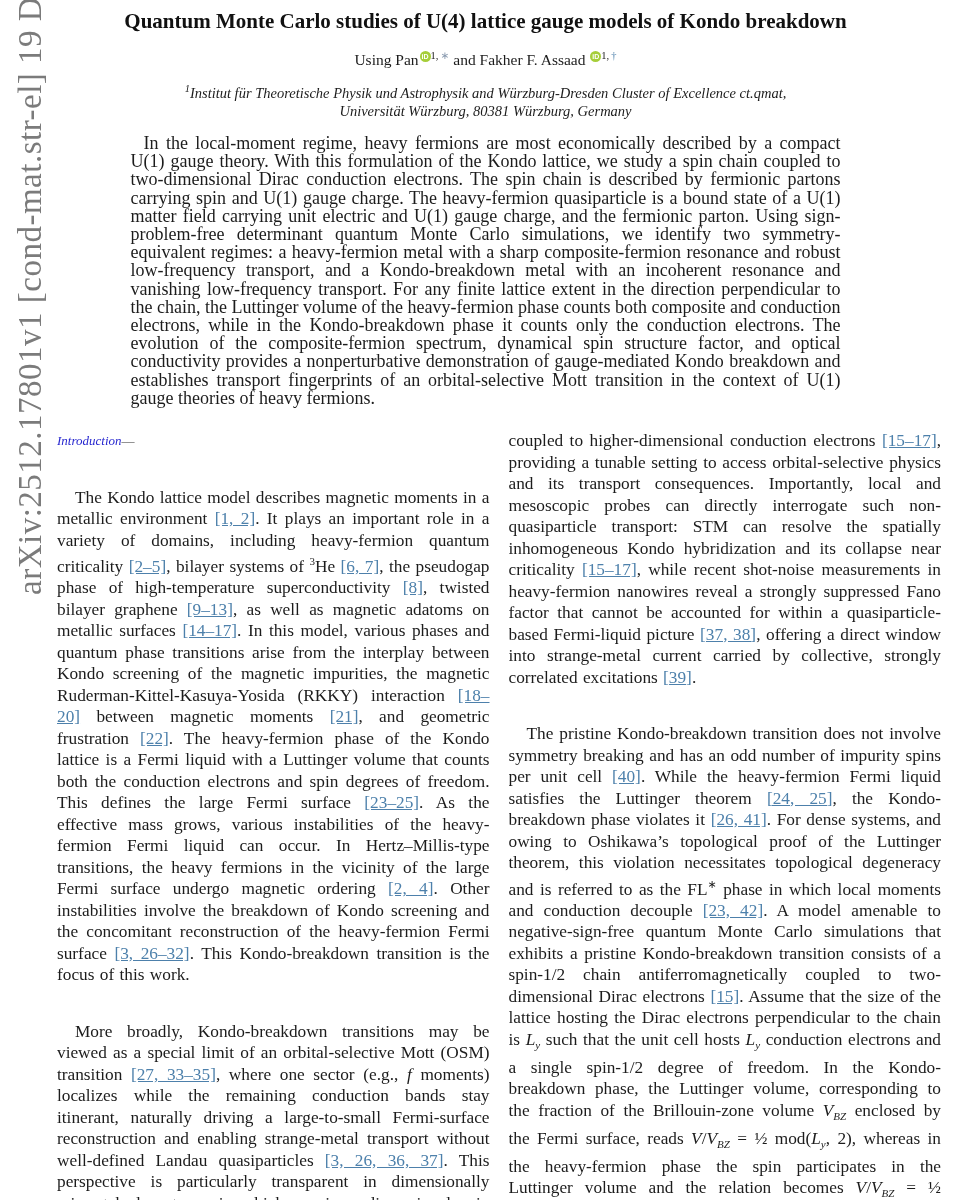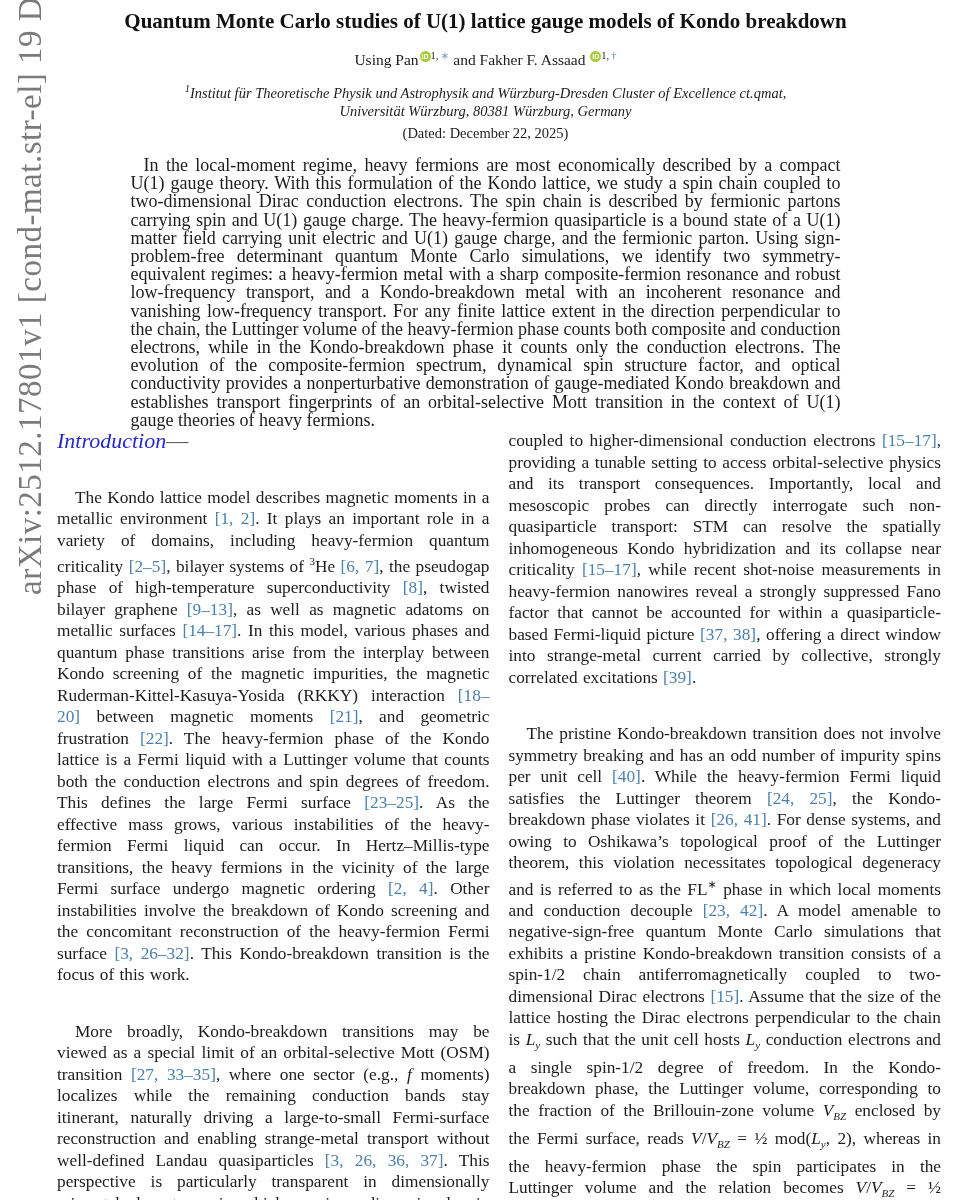--- a/index.html
+++ b/index.html
@@ -42,54 +42,53 @@
     width:710px;margin:14px auto 0;
     font-size:18px;line-height:18.2px;
     text-align:justify;text-indent:13px;
   }
   
   .columns{
     position:absolute;top:430px;left:57px;width:884px;bottom:0;
     display:flex;gap:19px;overflow:hidden;
   }
   .col{flex:1 1 0;overflow:hidden;font-size:17.3px;line-height:21.5px;text-align:justify;word-spacing:1px;}
-  .section-head{margin:0 0 12px 0;font-size:22px;}
+  .section-head{margin:0 0 12px 0;font-size:13px;}
   .sec-label{font-style:italic;color:#2727cf;}
   .sec-dash{color:#555;}
   .col p{margin:0 0 10px 0;}
   .col p.indent{text-indent:18px;margin-top:35px;}
   .col p.noindent{text-indent:0;}
-  .cite{color:#4d80ab;}
+  .cite{color:#4d80ab;text-decoration:underline;}
   .mvar{font-style:italic;}
   sub{font-size:11px;}
   .col sup{font-size:11px;}
 </style>
 </head>
 <body>
 
 <div class="page">
 
   <div class="watermark-anchor">
     <span class="watermark">arXiv:2512.17801v1  [cond-mat.str-el]  19 Dec 2025</span>
   </div>
 
   <header>
-    <h1>Quantum Monte Carlo studies of U(1) lattice gauge models of Kondo breakdown</h1>
+    <h1>Quantum Monte Carlo studies of U(4) lattice gauge models of Kondo breakdown</h1>
 
     <div class="authors">
       <span>Using Pan</span><span class="orcid-icon">iD</span><sup><span>1, </span><span class="fn-star">∗</span></sup>
       <span>and Fakher F. Assaad </span><span class="orcid-icon">iD</span><sup><span>1, </span><span class="fn-dagger">†</span></sup>
     </div>
 
     <div class="affiliation">
       <sup>1</sup><span>Institut für Theoretische Physik und Astrophysik and Würzburg-Dresden Cluster of Excellence ct.qmat,</span><br>
       <span>Universität Würzburg, 80381 Würzburg, Germany</span>
     </div>
 
-    <div class="date-line">(Dated: December 22, 2025)</div>
   </header>
 
   <div class="abstract">In the local-moment regime, heavy fermions are most economically described by a compact U(1) gauge theory. With this formulation of the Kondo lattice, we study a spin chain coupled to two-dimensional Dirac conduction electrons. The spin chain is described by fermionic partons carrying spin and U(1) gauge charge. The heavy-fermion quasiparticle is a bound state of a U(1) matter field carrying unit electric and U(1) gauge charge, and the fermionic parton. Using sign-problem-free determinant quantum Monte Carlo simulations, we identify two symmetry-equivalent regimes: a heavy-fermion metal with a sharp composite-fermion resonance and robust low-frequency transport, and a Kondo-breakdown metal with an incoherent resonance and vanishing low-frequency transport. For any finite lattice extent in the direction perpendicular to the chain, the Luttinger volume of the heavy-fermion phase counts both composite and conduction electrons, while in the Kondo-breakdown phase it counts only the conduction electrons. The evolution of the composite-fermion spectrum, dynamical spin structure factor, and optical conductivity provides a nonperturbative demonstration of gauge-mediated Kondo breakdown and establishes transport fingerprints of an orbital-selective Mott transition in the context of U(1) gauge theories of heavy fermions.</div>
 
   <div class="columns">
     <div class="col">
       <div class="section-head"><span class="sec-label">Introduction</span><span class="sec-dash">—</span></div>
       <p class="indent">The Kondo lattice model describes magnetic moments in a metallic environment <span class="cite">[1, 2]</span>. It plays an important role in a variety of domains, including heavy-fermion quantum criticality <span class="cite">[2–5]</span>, bilayer systems of <sup>3</sup>He <span class="cite">[6, 7]</span>, the pseudogap phase of high-temperature superconductivity <span class="cite">[8]</span>, twisted bilayer graphene <span class="cite">[9–13]</span>, as well as magnetic adatoms on metallic surfaces <span class="cite">[14–17]</span>. In this model, various phases and quantum phase transitions arise from the interplay between Kondo screening of the magnetic impurities, the magnetic Ruderman-Kittel-Kasuya-Yosida (RKKY) interaction <span class="cite">[18–20]</span> between magnetic moments <span class="cite">[21]</span>, and geometric frustration <span class="cite">[22]</span>. The heavy-fermion phase of the Kondo lattice is a Fermi liquid with a Luttinger volume that counts both the conduction electrons and spin degrees of freedom. This defines the large Fermi surface <span class="cite">[23–25]</span>. As the effective mass grows, various instabilities of the heavy-fermion Fermi liquid can occur. In Hertz–Millis-type transitions, the heavy fermions in the vicinity of the large Fermi surface undergo magnetic ordering <span class="cite">[2, 4]</span>. Other instabilities involve the breakdown of Kondo screening and the concomitant reconstruction of the heavy-fermion Fermi surface <span class="cite">[3, 26–32]</span>. This Kondo-breakdown transition is the focus of this work.</p>
       <p class="indent">More broadly, Kondo-breakdown transitions may be viewed as a special limit of an orbital-selective Mott (OSM) transition <span class="cite">[27, 33–35]</span>, where one sector (e.g., <span class="mvar">f</span> moments) localizes while the remaining conduction bands stay itinerant, naturally driving a large-to-small Fermi-surface reconstruction and enabling strange-metal transport without well-defined Landau quasiparticles <span class="cite">[3, 26, 36, 37]</span>. This perspective is particularly transparent in dimensionally mismatched systems, in which quasi-one-dimensional spin degrees of freedom are Kondo-</p>
     </div>

